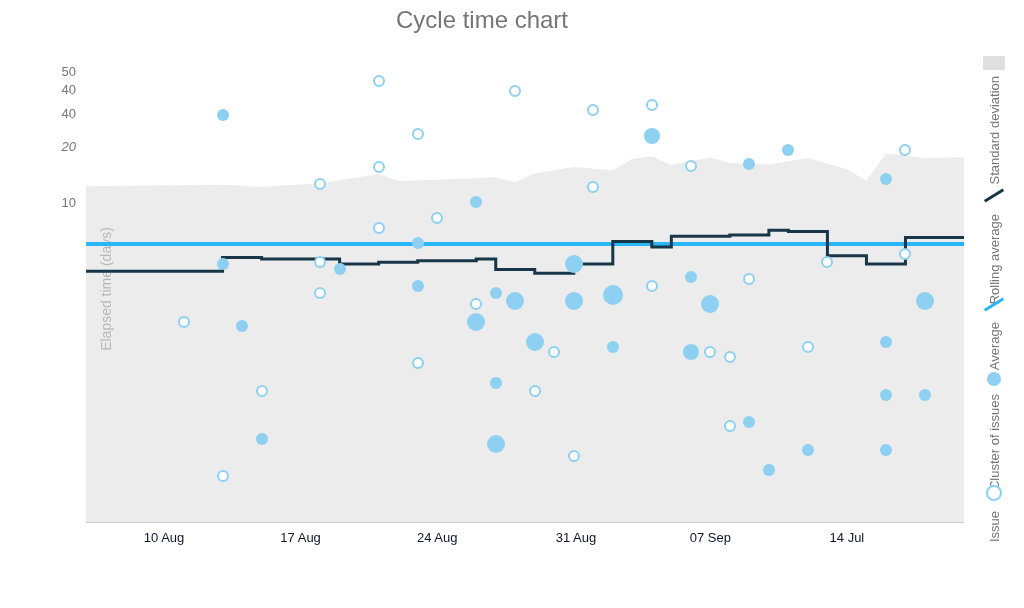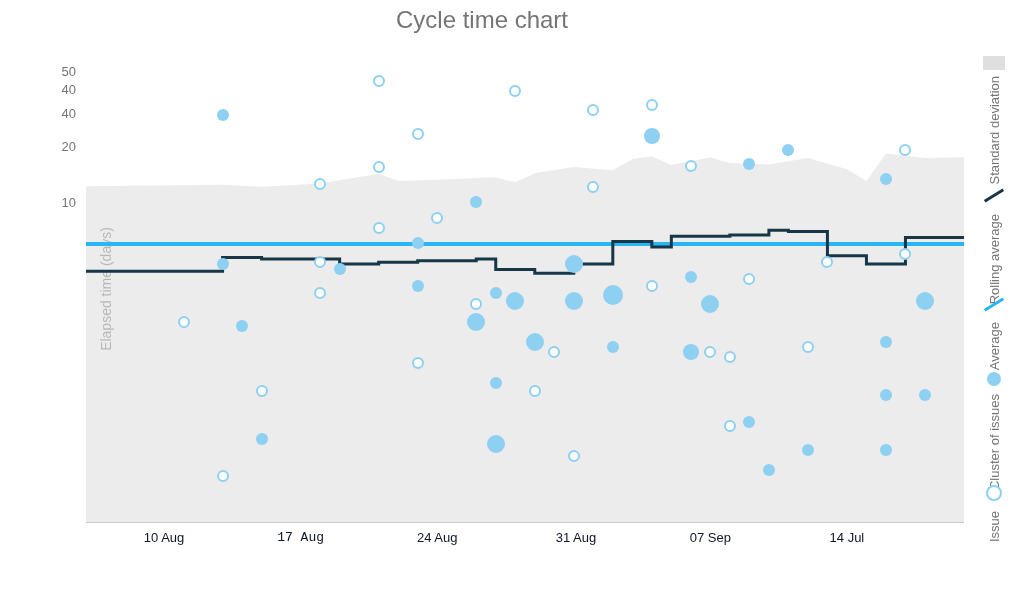--- a/index.html
+++ b/index.html
@@ -149,26 +149,26 @@
 </style>
 </head>
 <body>
 
 <div class="chart-wrap">
   <div class="title">Cycle time chart</div>
 
   <div class="plot" id="plot">
     <div class="y-axis-label">Elapsed time (days)</div>
   <div class="y-tick" style="top: 146.387px;">10</div>
-      <div class="y-tick" style="top: 89.7568px;">20</div>
+      <div class="y-tick" style="top: 89.7568px; font-style: italic;">20</div>
       <div class="y-tick" style="top: 56.6302px;">40</div>
       <div class="y-tick" style="top: 33.1266px;">40</div>
       <div class="y-tick" style="top: 14.8957px;">50</div>
       <div class="x-tick" style="left: 78.0444px;">10 Aug</div>
-      <div class="x-tick" style="left: 214.622px; font-family: Liberation Mono, monospace;">17 Aug</div>
+      <div class="x-tick" style="left: 214.622px;">17 Aug</div>
       <div class="x-tick" style="left: 351.2px;">24 Aug</div>
       <div class="x-tick" style="left: 490px; text-align: right;">31 Aug</div>
       <div class="x-tick" style="left: 624.356px;">07 Sep</div>
       <div class="x-tick" style="left: 760.933px;">14 Jul</div>
       <svg class="rolling" viewBox="0 0 878 466" preserveAspectRatio="none">
         <polygon points="0,130.14090487905025 136.57777777777778,128.8124175533294 175.60000000000002,130.81333806083063 234.13333333333333,127.50518693915859 292.66666666666663,117.73832776275628 312.1777777777778,124.95184881000938 351.20000000000005,123.70449373562496 409.73333333333335,121.26550155989509 429.2444444444444,126.21854349162862 448.75555555555553,117.16499088087835 487.77777777777777,111.11035692927135 526.8,114.35714855096444 546.3111111111111,103.03463539792955 565.8222222222223,100.20081940053194 585.3333333333333,109.01536597915879 624.3555555555556,101.60544145395221 643.8666666666667,106.97275532920992 682.8888888888889,108.49990578110163 721.911111111111,102.07906695648484 760.9333333333334,113.26048550279052 780.4444444444445,124.95184881000938 799.9555555555555,97.46200974931901 838.9777777777779,102.07906695648484 878,101.13454579656349 878,466 0,466" fill="rgba(224,224,224,0.62)"></polygon>
       </svg>
       <div class="avg-line" style="top: 186.122px;"></div>
       <svg class="rolling" viewBox="0 0 878 466" preserveAspectRatio="none">
         <polyline points="0,215.33955245927532 117.06666666666666,215.33955245927532 117.06666666666666,215.33955245927532 136.57777777777778,215.33955245927532 136.57777777777778,201.3994186463833 175.60000000000002,201.3994186463833 175.60000000000002,203.017296670488 253.64444444444442,203.017296670488 253.64444444444442,208.07252769669697 292.66666666666663,208.07252769669697 292.66666666666663,206.3524605781168 331.68888888888887,206.3524605781168 331.68888888888887,204.66786130050247 390.22222222222223,204.66786130050247 390.22222222222223,203.017296670488 409.73333333333335,203.017296670488 409.73333333333335,213.46130490332246 448.75555555555553,213.46130490332246 448.75555555555553,217.26199810685608 487.77777777777777,217.26199810685608 487.77777777777777,208.07252769669697 507.28888888888883,208.07252769669697 507.28888888888883,208.07252769669697 526.8,208.07252769669697 526.8,185.4426603047246 565.8222222222223,185.4426603047246 565.8222222222223,190.89135696426104 585.3333333333333,190.89135696426104 585.3333333333333,180.33473648702022 643.8666666666667,180.33473648702022 643.8666666666667,179.106139344157 682.8888888888889,179.106139344157 682.8888888888889,174.3685705141515 702.4000000000001,174.3685705141515 702.4000000000001,175.52745760979764 741.4222222222222,175.52745760979764 741.4222222222222,199.81295772337018 780.4444444444445,199.81295772337018 780.4444444444445,208.07252769669697 819.4666666666667,208.07252769669697 819.4666666666667,181.58209156140464 878,181.58209156140464 878,181.58209156140464" fill="none" stroke="#173647" stroke-width="3"></polyline>

